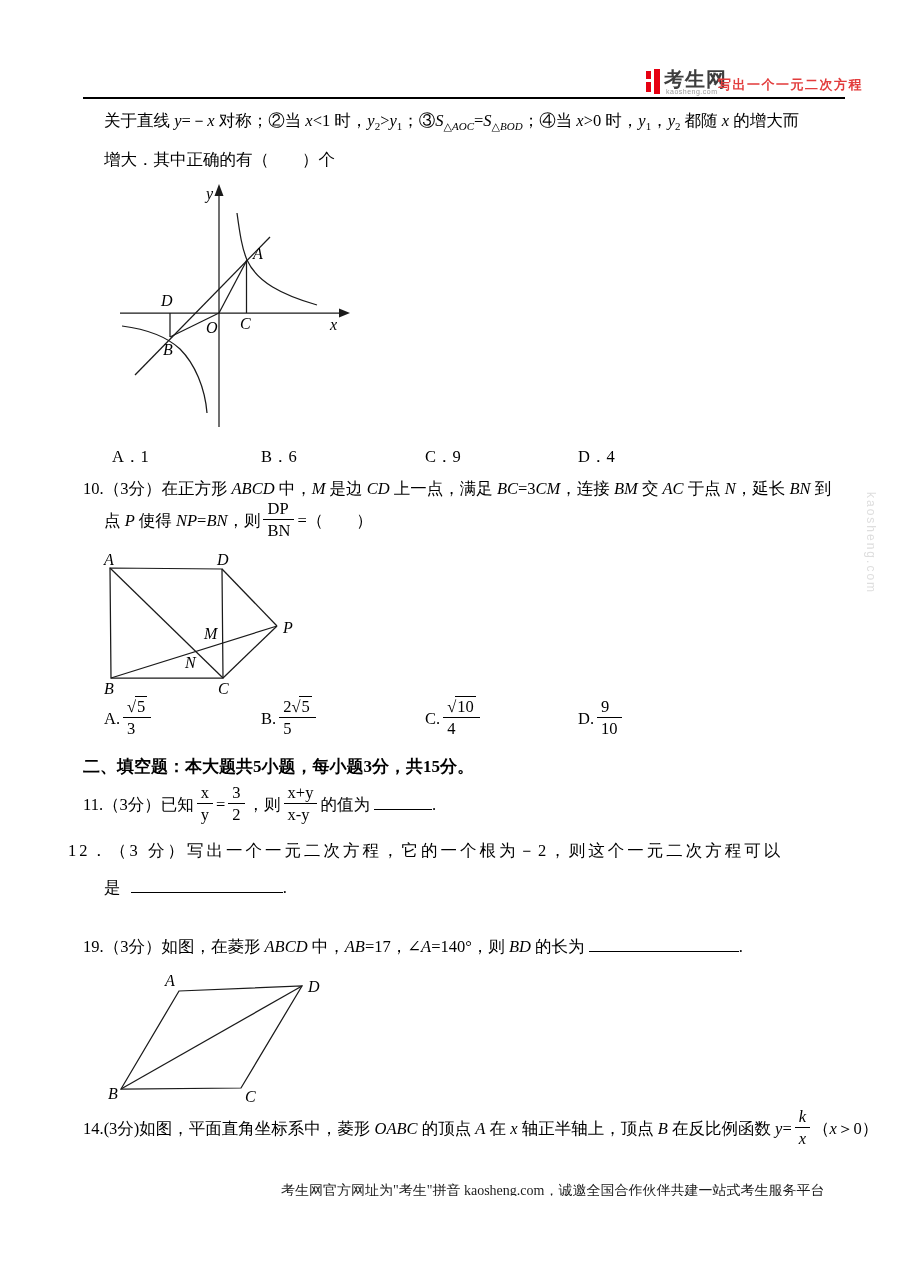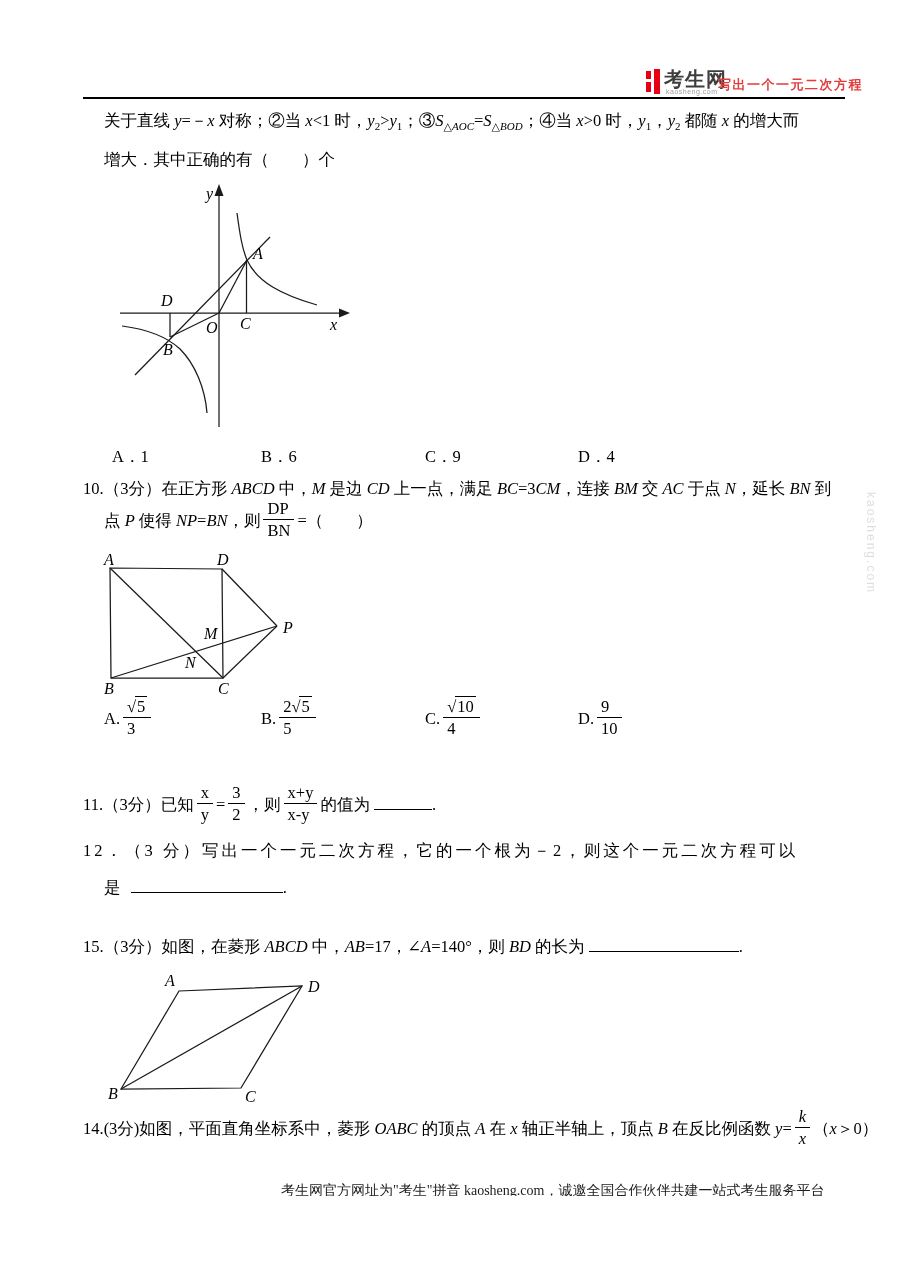--- a/index.html
+++ b/index.html
@@ -99,27 +99,28 @@
     <text x="185" y="83">P</text>
     <text x="106" y="89">M</text>
     <text x="87" y="118">N</text>
   </svg>
 
   <div class="abs line" style="left:104px;top:700px;"><span>A.</span><span><span class="frac"><span class="fr-n"><span class="sqrt"><span class="rs">√</span><span class="rc">5</span></span></span><span class="fr-d"><span>3</span></span></span></span></div>
   <div class="abs line" style="left:261px;top:700px;"><span>B.</span><span><span class="frac"><span class="fr-n"><span>2</span><span class="sqrt"><span class="rs">√</span><span class="rc">5</span></span></span><span class="fr-d"><span>5</span></span></span></span></div>
   <div class="abs line" style="left:425px;top:700px;"><span>C.</span><span><span class="frac"><span class="fr-n"><span class="sqrt"><span class="rs">√</span><span class="rc">10</span></span></span><span class="fr-d"><span>4</span></span></span></span></div>
   <div class="abs line" style="left:578px;top:700px;"><span>D.</span><span><span class="frac"><span class="fr-n"><span>9</span></span><span class="fr-d"><span>10</span></span></span></span></div>
 
+  <div class="abs sec-title" style="left:83px;top:755px;">二、填空题：本大题共5小题，每小题3分，共15分。</div>
 
   <div class="abs line" style="left:83px;top:786px;"><span>11.（3分）已知</span><span class="frac"><span class="fr-n"><span>x</span></span><span class="fr-d"><span>y</span></span></span><span>=</span><span class="frac"><span class="fr-n"><span>3</span></span><span class="fr-d"><span>2</span></span></span><span>，则</span><span class="frac"><span class="fr-n"><span>x+y</span></span><span class="fr-d"><span>x-y</span></span></span><span>的值为 </span><span class="blank" style="width: 58px;"></span><span>.</span></div>
 
-  <div class="abs line q12sp" style="left:83px;top:841px;">12．（3 分）写出一个一元二次方程，它的一个根为－2，则这个一元二次方程可以</div>
+  <div class="abs line q12sp" style="left:68px;top:841px;">12．（3 分）写出一个一元二次方程，它的一个根为－2，则这个一元二次方程可以</div>
   <div class="abs line q12sp" style="left:104px;top:878px;"><span>是 </span><span class="blank" style="width: 152px;"></span><span>.</span></div>
 
-  <div class="abs line" style="left:83px;top:937px;"><span>15.（3分）如图，在菱形 </span><span class="it">ABCD</span><span> 中，</span><span class="it">AB</span><span>=17，∠</span><span class="it">A</span><span>=140°，则 </span><span class="it">BD</span><span> 的长为 </span><span class="blank" style="width: 150px;"></span><span>.</span></div>
+  <div class="abs line" style="left:83px;top:937px;"><span>19.（3分）如图，在菱形 </span><span class="it">ABCD</span><span> 中，</span><span class="it">AB</span><span>=17，∠</span><span class="it">A</span><span>=140°，则 </span><span class="it">BD</span><span> 的长为 </span><span class="blank" style="width: 150px;"></span><span>.</span></div>
 
   <svg class="abs" style="left:98px;top:972px;" width="235" height="135" viewBox="0 0 235 135">
     <polygon class="geo" points="81,19 204,14 143,116 23,117"></polygon>
     <line class="geo" x1="23" y1="117" x2="204" y2="14"></line>
     <text x="67" y="14">A</text>
     <text x="210" y="20">D</text>
     <text x="10" y="127">B</text>
     <text x="147" y="130">C</text>
   </svg>
 

